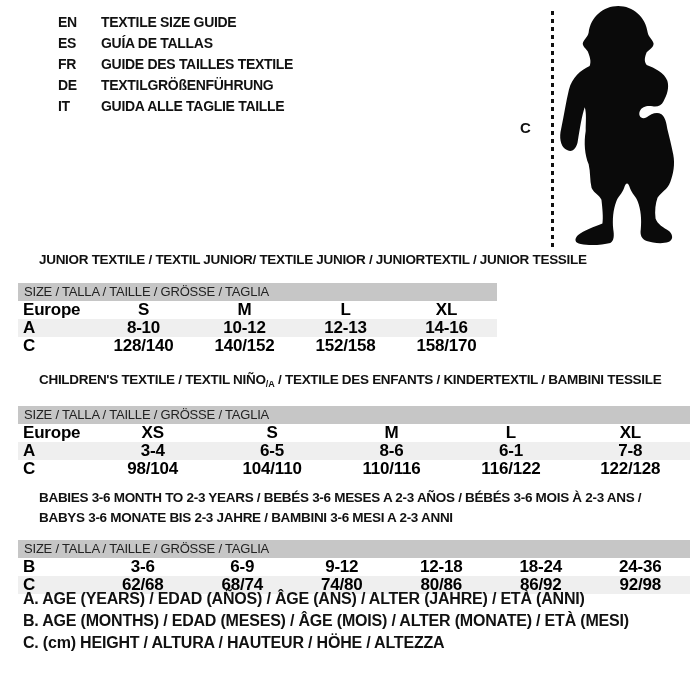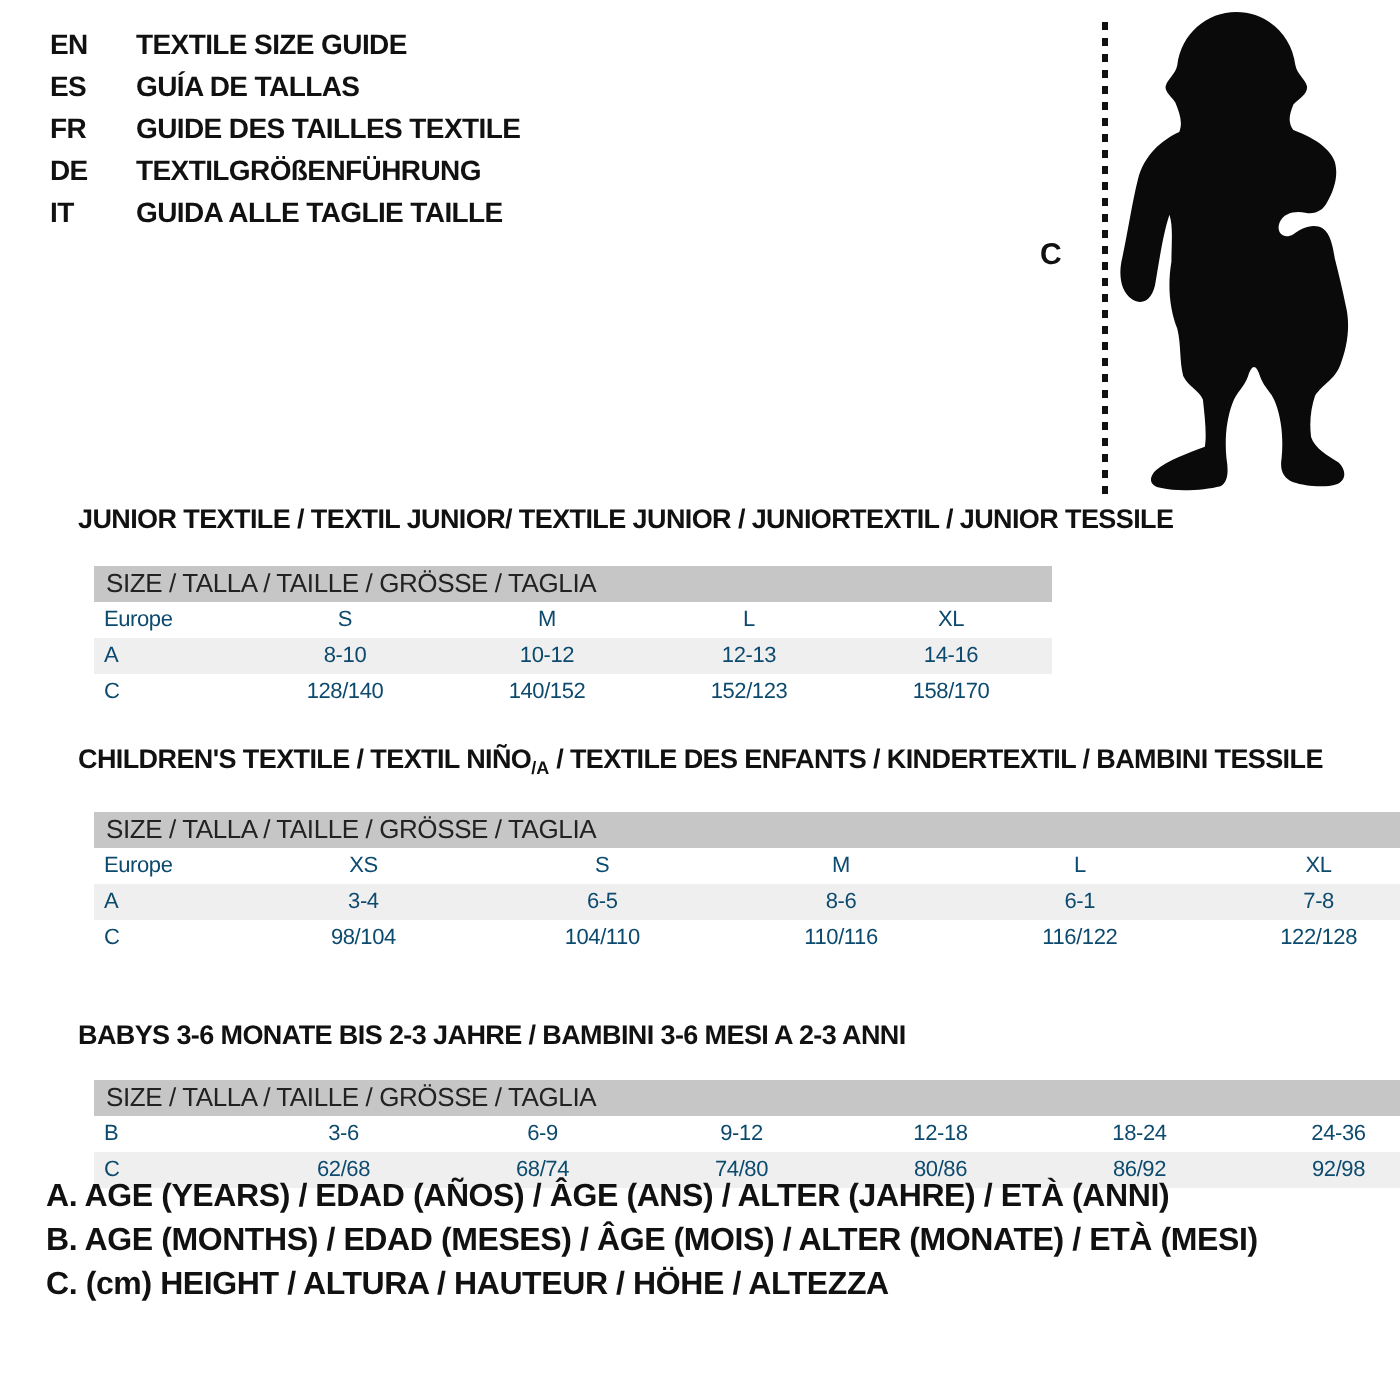--- a/index.html
+++ b/index.html
@@ -1,37 +1,37 @@
 <!DOCTYPE html>
 <html><head>
 <meta charset="utf-8">
 <style>
   html,body{margin:0;padding:0;background:#fff;}
   body{width:700px;height:700px;font-family:"Liberation Sans",sans-serif;color:#111;}
   .page{position:relative;width:700px;height:700px;background:#fff;overflow:hidden;}
 
   
   .langs{position:absolute;left:25px;top:12px;}
-  .lang-row{display:flex;font-weight:bold;font-size:14px;line-height:21px;letter-spacing:-0.3px;}
+  .lang-row{display:flex;font-weight:bold;font-size:14px;line-height:21px;letter-spacing:-0.3px;margin-left:33px;}
   .lang-code{width:43px;}
 
   
   .dash-line{position:absolute;left:551px;top:11px;width:3px;height:236px;
     background:repeating-linear-gradient(to bottom,#111 0 4px,transparent 4px 8px);}
   .fig-c{position:absolute;left:520px;top:119px;font-weight:bold;font-size:15px;}
   .baby-fig{position:absolute;left:558px;top:6px;width:140px;height:241px;}
 
   
   .sec-title{position:absolute;left:39px;font-weight:bold;font-size:13.5px;letter-spacing:-0.3px;line-height:20px;white-space:nowrap;}
   .sub{font-size:9px;vertical-align:-3px;letter-spacing:0;}
 
   
-  .tbl{position:absolute;left:18px;margin-left:29px;}
+  .tbl{position:absolute;left:18px;}
   .tbl-head{height:18px;background:#c6c6c6;font-size:13px;line-height:18px;padding-left:6px;color:#222;letter-spacing:-0.2px;}
-  .tr{display:flex;height:18px;line-height:18px;font-size:11px;color:#0c4a6e;letter-spacing:-0.2px;}
+  .tr{display:flex;height:18px;line-height:18px;font-size:17px;color:#000000;letter-spacing:-0.2px;font-weight:bold;}
   .tr.alt{background:#efefef;}
   .td-label{width:70px;padding-left:5px;}
   .td{flex:1;text-align:center;}
 
   
   .legend{position:absolute;left:23px;top:588px;font-weight:bold;font-size:16px;line-height:22px;letter-spacing:-0.2px;}
 </style>
 </head>
 <body>
 
@@ -122,21 +122,21 @@
       <span class="td-label">A</span>
       <span class="td">8-10</span>
       <span class="td">10-12</span>
       <span class="td">12-13</span>
       <span class="td">14-16</span>
     </div>
     <div class="tr">
       <span class="td-label">C</span>
       <span class="td">128/140</span>
       <span class="td">140/152</span>
-      <span class="td">152/123</span>
+      <span class="td">152/158</span>
       <span class="td">158/170</span>
     </div>
   </div>
 
   <div class="sec-title" style="top:370px;"><span>CHILDREN'S TEXTILE / TEXTIL NIÑO</span><span class="sub">/A</span><span> / TEXTILE DES ENFANTS / KINDERTEXTIL / BAMBINI TESSILE</span></div>
   <div class="tbl" style="top:406px;width:672px;">
     <div class="tbl-head">SIZE / TALLA / TAILLE / GRÖSSE / TAGLIA</div>
     <div class="tr">
       <span class="td-label">Europe</span>
       <span class="td">XS</span>
@@ -156,20 +156,21 @@
     <div class="tr">
       <span class="td-label">C</span>
       <span class="td">98/104</span>
       <span class="td">104/110</span>
       <span class="td">110/116</span>
       <span class="td">116/122</span>
       <span class="td">122/128</span>
     </div>
   </div>
 
+  <div class="sec-title" style="top:488px;">BABIES 3-6 MONTH TO 2-3 YEARS / BEBÉS 3-6 MESES A 2-3 AÑOS / BÉBÉS 3-6 MOIS À 2-3 ANS /</div>
   <div class="sec-title" style="top:508px;">BABYS 3-6 MONATE BIS 2-3 JAHRE / BAMBINI 3-6 MESI A 2-3 ANNI</div>
   <div class="tbl" style="top:540px;width:672px;">
     <div class="tbl-head">SIZE / TALLA / TAILLE / GRÖSSE / TAGLIA</div>
     <div class="tr">
       <span class="td-label">B</span>
       <span class="td">3-6</span>
       <span class="td">6-9</span>
       <span class="td">9-12</span>
       <span class="td">12-18</span>
       <span class="td">18-24</span>

